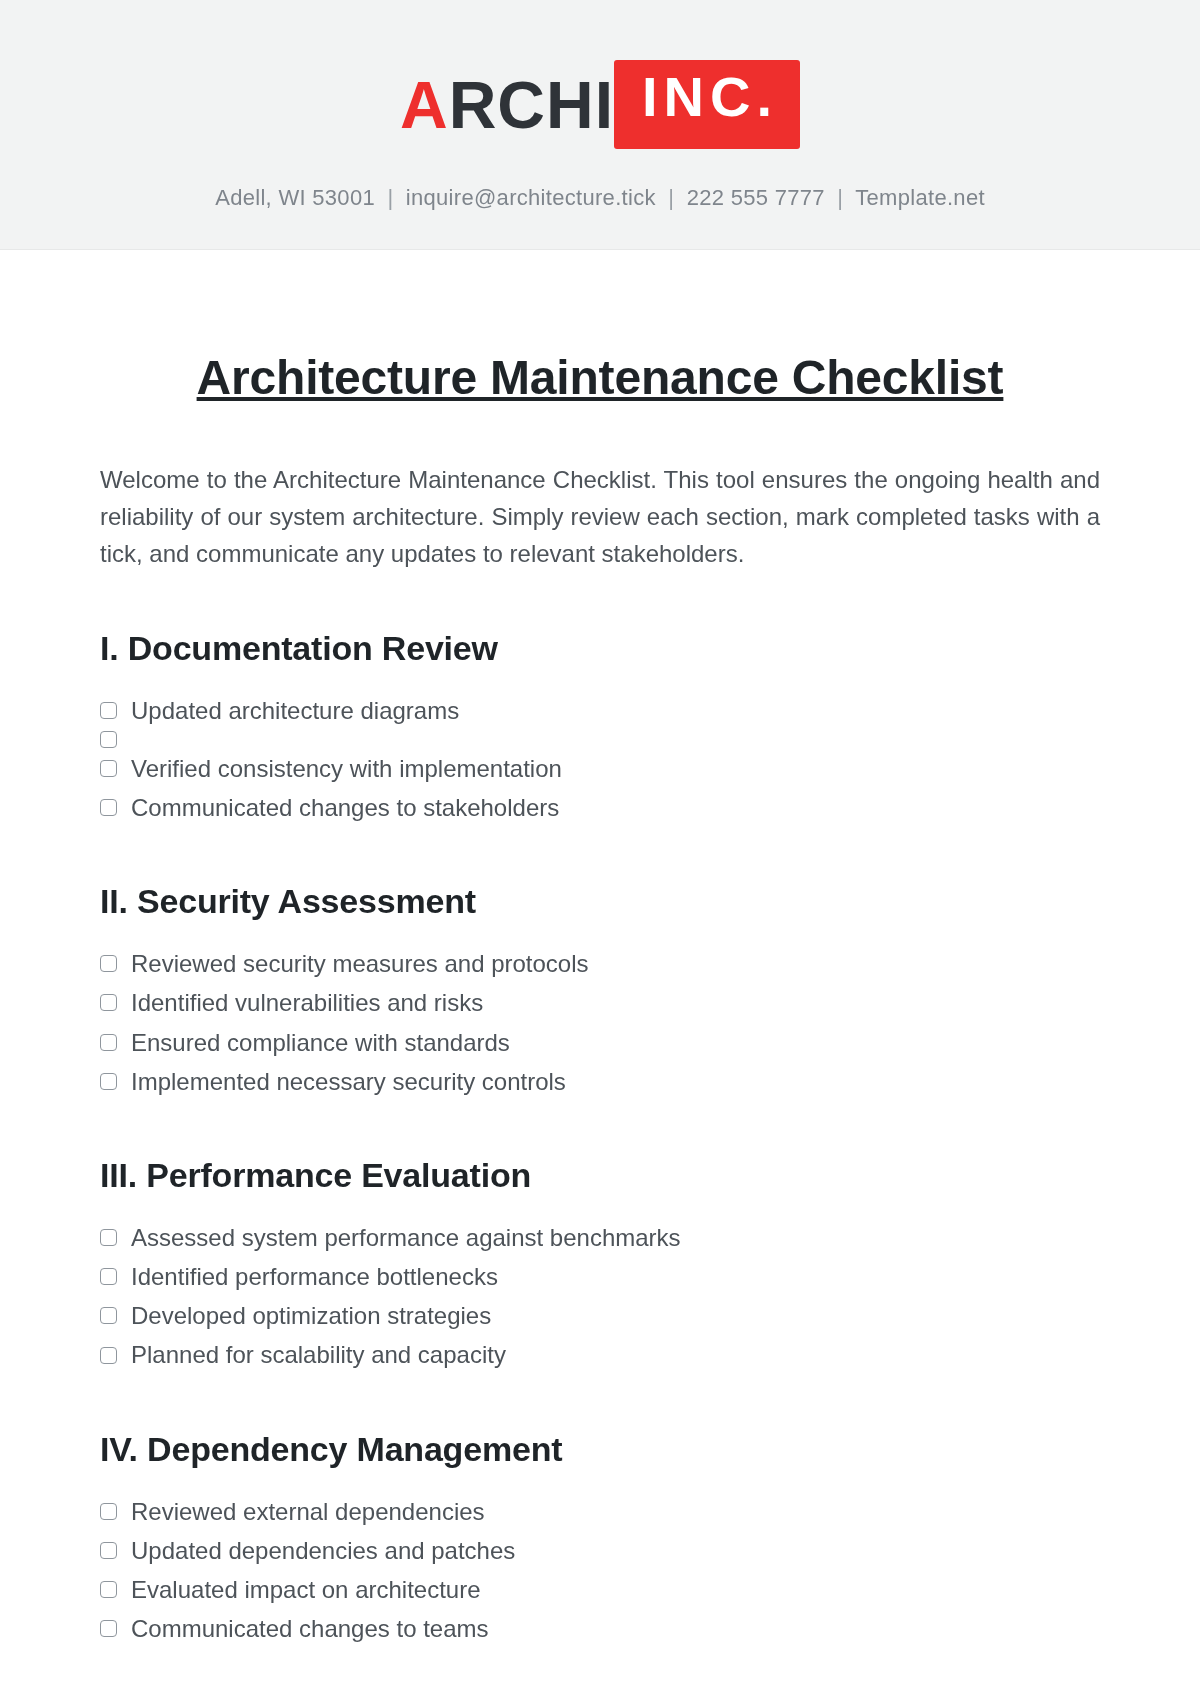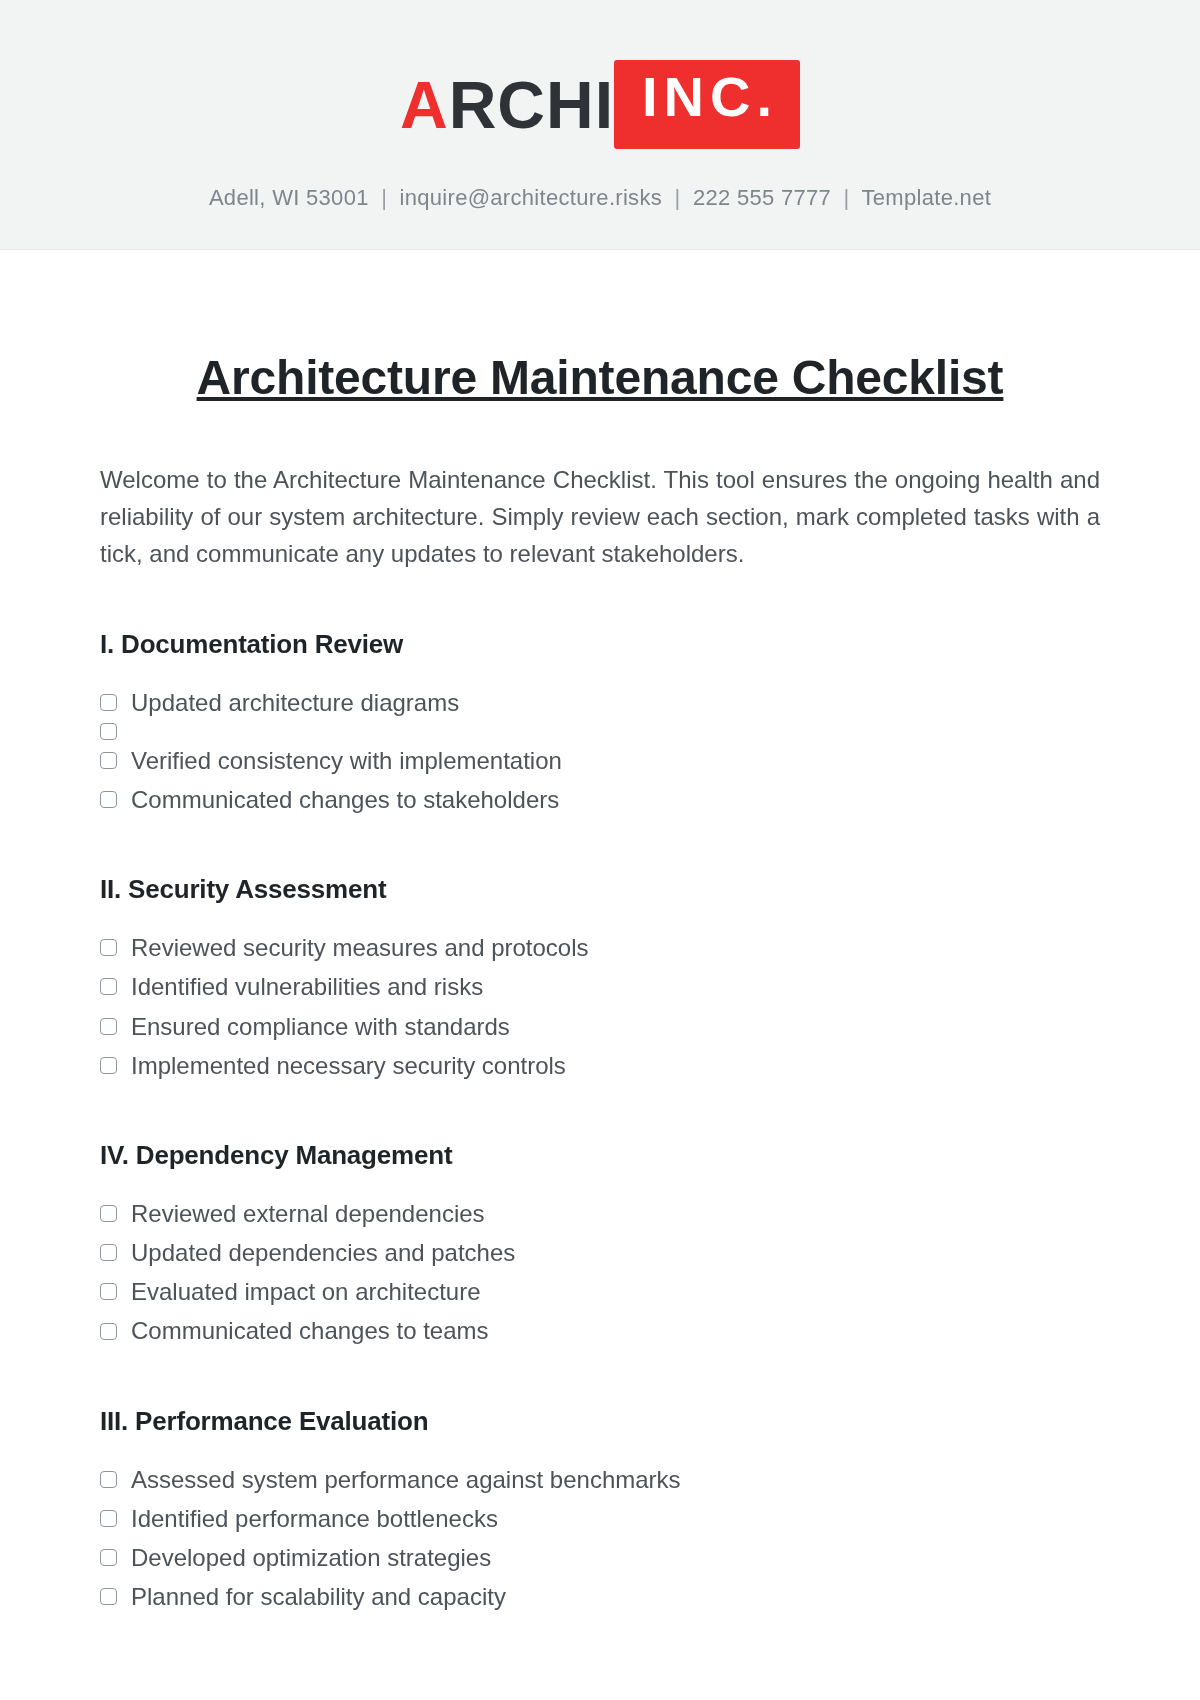--- a/index.html
+++ b/index.html
@@ -60,21 +60,21 @@
     margin-top:56px;
     font-size:24px;
     line-height:1.55;
     color:#4d5359;
     text-align:justify;
   }
   .section {
     margin-top:56px;
   }
   .section h2 {
-    font-size:26px;
+    font-size:34px;
     font-weight:800;
     color:#1f2428;
     margin-bottom:24px;
     letter-spacing:-0.2px;
   }
   .items { list-style:none; }
   .items li {
     display:flex;
     align-items:center;
     font-size:24px;
@@ -104,21 +104,21 @@
 <div class="header-band">
   <div class="logo">
     <span class="logo-archi">
       <span class="red-a">A</span><span>RCHI</span>
     </span>
     <span class="logo-inc">INC.</span>
   </div>
   <div class="contact-line">
     <span>Adell, WI 53001</span>
     <span class="sep">|</span>
-    <span>inquire@architecture.risks</span>
+    <span>inquire@architecture.tick</span>
     <span class="sep">|</span>
     <span>222 555 7777</span>
     <span class="sep">|</span>
     <span>Template.net</span>
   </div>
 </div>
 
 <div class="page">
   <h1 class="title">Architecture Maintenance Checklist</h1>
   <p class="intro">Welcome to the Architecture Maintenance Checklist. This tool ensures the ongoing health and reliability of our system architecture. Simply review each section, mark completed tasks with a tick, and communicate any updates to relevant stakeholders.</p>
@@ -159,57 +159,57 @@
             <span class="box"></span>
             <span>Ensured compliance with standards</span>
           </li>
           <li>
             <span class="box"></span>
             <span>Implemented necessary security controls</span>
           </li>
         </ul>
       </div>
       <div class="section">
+        <h2>III. Performance Evaluation</h2>
+        <ul class="items">
+          <li>
+            <span class="box"></span>
+            <span>Assessed system performance against benchmarks</span>
+          </li>
+          <li>
+            <span class="box"></span>
+            <span>Identified performance bottlenecks</span>
+          </li>
+          <li>
+            <span class="box"></span>
+            <span>Developed optimization strategies</span>
+          </li>
+          <li>
+            <span class="box"></span>
+            <span>Planned for scalability and capacity</span>
+          </li>
+        </ul>
+      </div>
+      <div class="section">
         <h2>IV. Dependency Management</h2>
         <ul class="items">
           <li>
             <span class="box"></span>
             <span>Reviewed external dependencies</span>
           </li>
           <li>
             <span class="box"></span>
             <span>Updated dependencies and patches</span>
           </li>
           <li>
             <span class="box"></span>
             <span>Evaluated impact on architecture</span>
           </li>
           <li>
             <span class="box"></span>
             <span>Communicated changes to teams</span>
-          </li>
-        </ul>
-      </div>
-      <div class="section">
-        <h2>III. Performance Evaluation</h2>
-        <ul class="items">
-          <li>
-            <span class="box"></span>
-            <span>Assessed system performance against benchmarks</span>
-          </li>
-          <li>
-            <span class="box"></span>
-            <span>Identified performance bottlenecks</span>
-          </li>
-          <li>
-            <span class="box"></span>
-            <span>Developed optimization strategies</span>
-          </li>
-          <li>
-            <span class="box"></span>
-            <span>Planned for scalability and capacity</span>
           </li>
         </ul>
       </div>
     </div>
 </div>
 
 <div class="cutoff"></div>
 
 </body></html>

